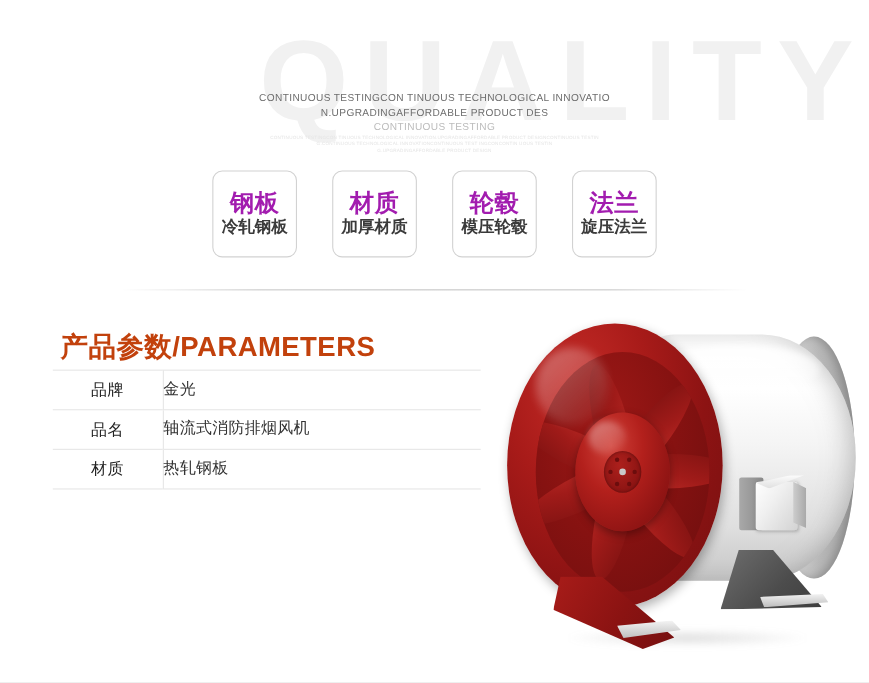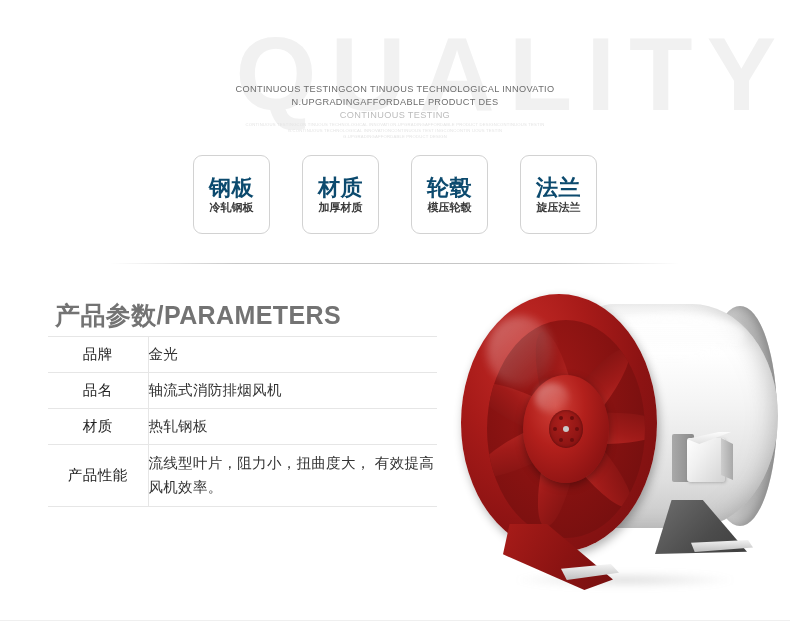--- a/index.html
+++ b/index.html
@@ -100,26 +100,26 @@
     background: #ffffff;
     display: flex;
     flex-direction: column;
     align-items: center;
     justify-content: center;
     gap: 2px;
   }
   .feature-main {
     font-size: 22px;
     font-weight: bold;
-    color: #0c4a6e;
+    color: #a21caf;
     line-height: 1.08;
     letter-spacing: 0.5px;
   }
   .feature-sub {
-    font-size: 11px;
+    font-size: 15px;
     font-weight: bold;
     color: #3a3a3a;
     line-height: 1.1;
     letter-spacing: 0px;
   }
 
   
   .divider {
     position: absolute;
     top: 263px;
@@ -129,21 +129,21 @@
     background: linear-gradient(to right, rgba(200,200,200,0) 0%, #c9c9c9 22%, #c4c4c4 50%, #c9c9c9 78%, rgba(200,200,200,0) 100%);
   }
 
   
   .params-heading {
     position: absolute;
     top: 299px;
     left: 55px;
     font-size: 25px;
     font-weight: bold;
-    color: #737373;
+    color: #c2410c;
     letter-spacing: 0.4px;
     white-space: nowrap;
   }
 
   .spec-table {
     position: absolute;
     top: 336px;
     left: 48px;
     width: 389px;
     border-collapse: collapse;
@@ -473,25 +473,20 @@
         <td class="spec-label">品牌</td>
         <td class="spec-value">金光</td>
       </tr>
       <tr class="short">
         <td class="spec-label">品名</td>
         <td class="spec-value">轴流式消防排烟风机</td>
       </tr>
       <tr class="short">
         <td class="spec-label">材质</td>
         <td class="spec-value">热轧钢板</td>
-      </tr>
-      <tr class="tall">
-        <td class="spec-label">产品性能</td>
-        <td class="spec-value">流线型叶片，阻力小，扭曲度大，
-有效提高风机效率。</td>
       </tr>
     </tbody>
   </table>
 
   <div class="product">
     <div class="fan-stage">
 
       <div class="ground-shadow"></div>
 
       <div class="body-rear"></div>

